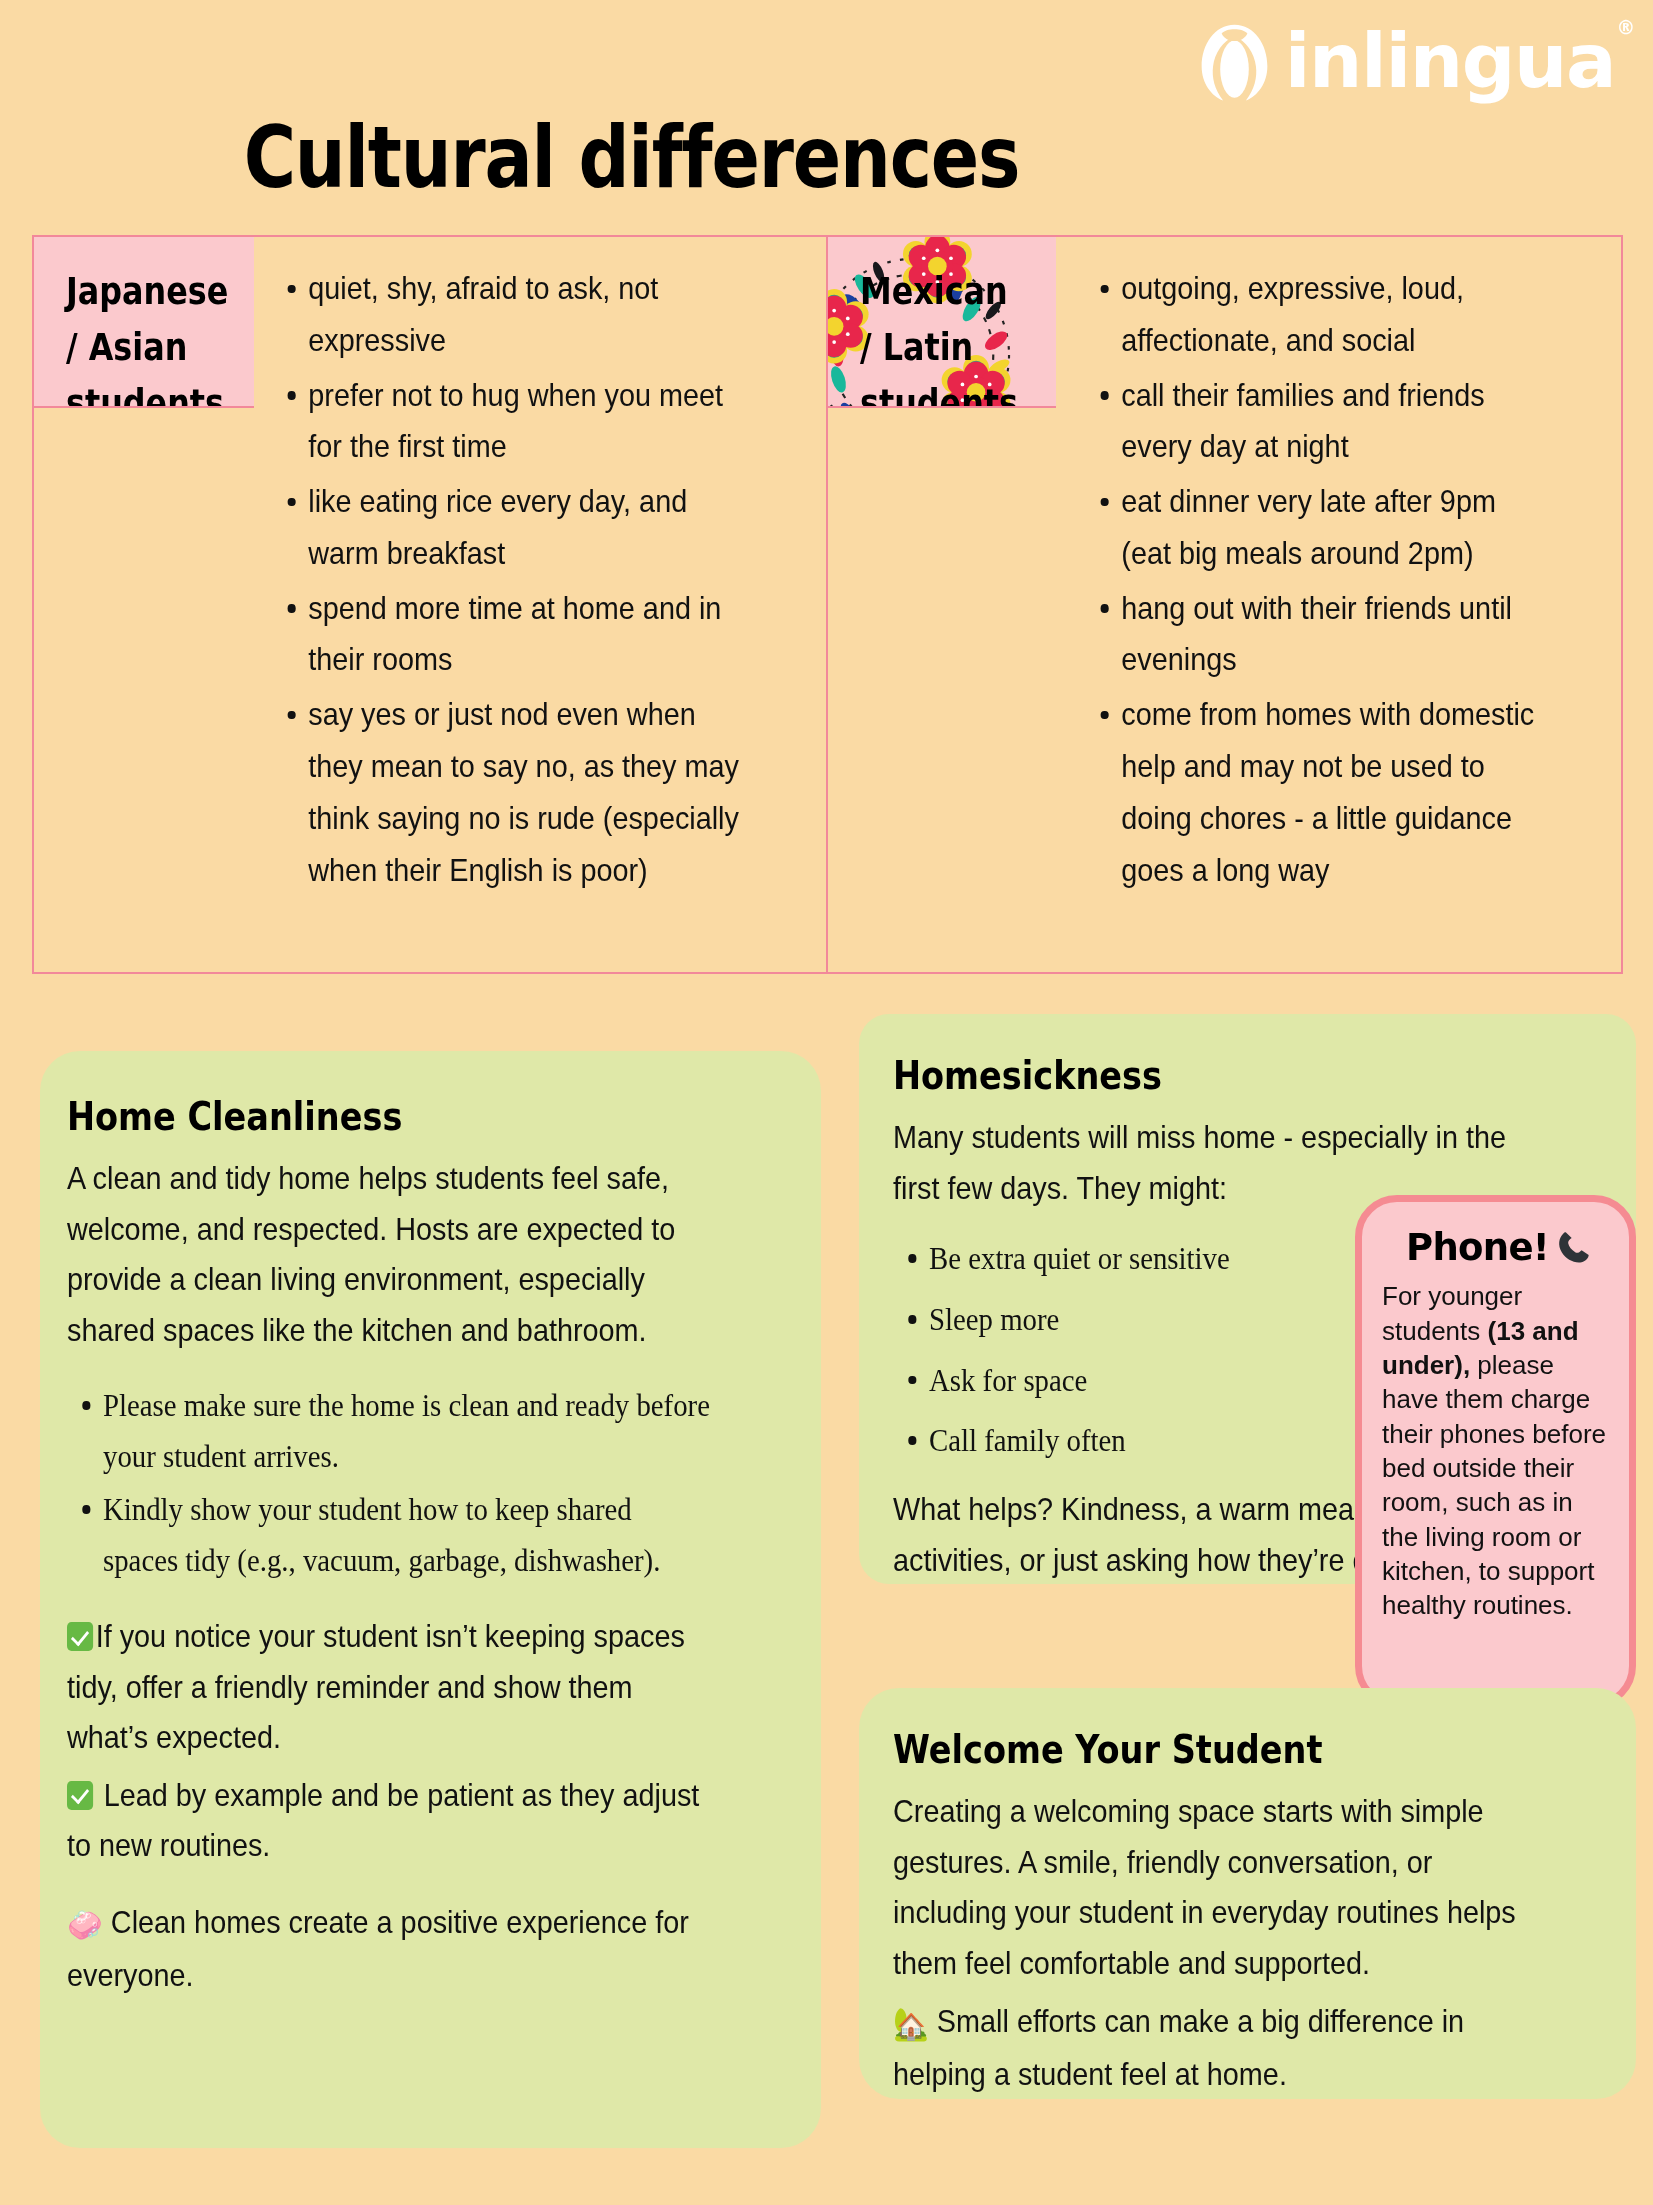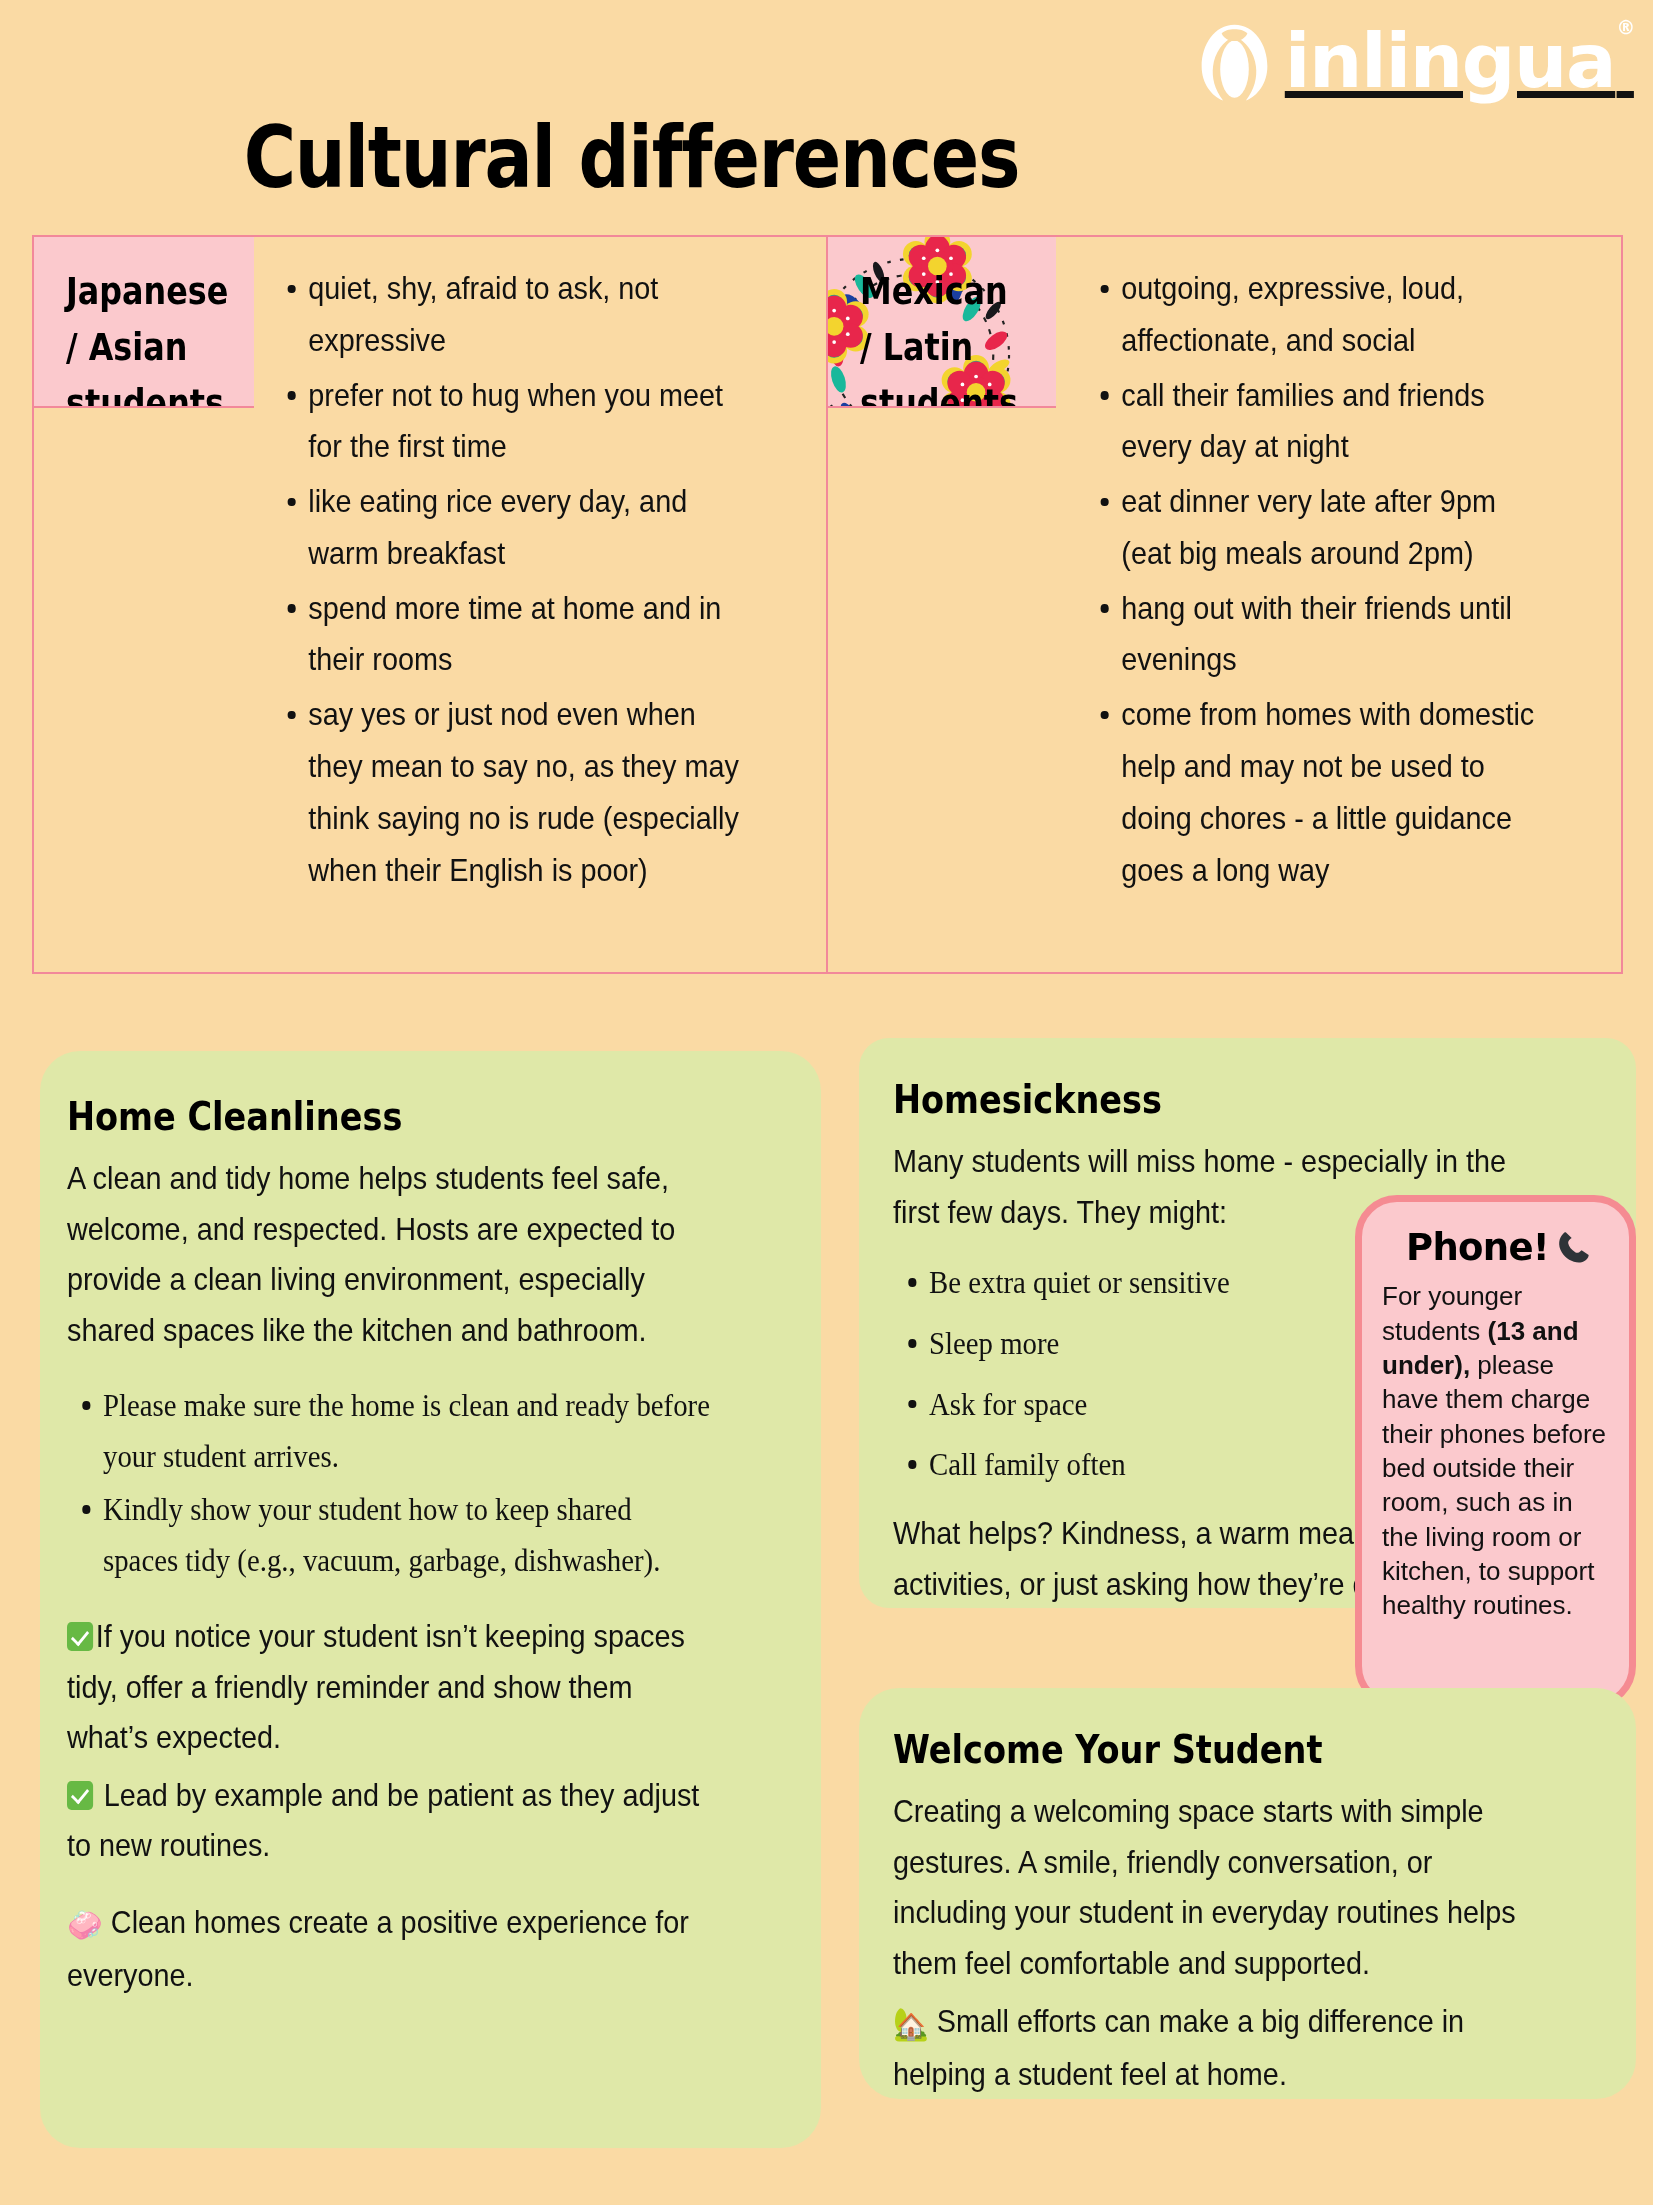--- a/index.html
+++ b/index.html
@@ -23,21 +23,20 @@
     top: 21.5px;
     right: 21.5px;
     width: 445px;
     text-align: right;
   }
   .logo-row {
     display: flex;
     align-items: center;
     justify-content: flex-end;
     gap: 16px;
-    text-decoration: underline;
   }
   .logo-mark { width: 69px; height: 80px; flex: 0 0 auto; }
   .logo-word {
     font-family: "DejaVu Sans", sans-serif;
     font-weight: bold;
     font-size: 75px;
     letter-spacing: -1.4px;
     color: #ffffff;
     line-height: 1;
     position: relative;
@@ -156,21 +155,21 @@
   }
   #card-cleanliness {
     left: 40px;
     top: 1051px;
     width: 781px;
     height: 1097px;
     padding: 43px 37px 29px 27px;
   }
   #card-homesick {
     left: 859px;
-    top: 1038px;
+    top: 1014px;
     width: 777px;
     height: 570px;
     padding: 39px 34px 21.5px 34px;
     border-radius: 30px;
   }
   #card-welcome {
     left: 859px;
     top: 1688px;
     width: 777px;
     height: 411px;

